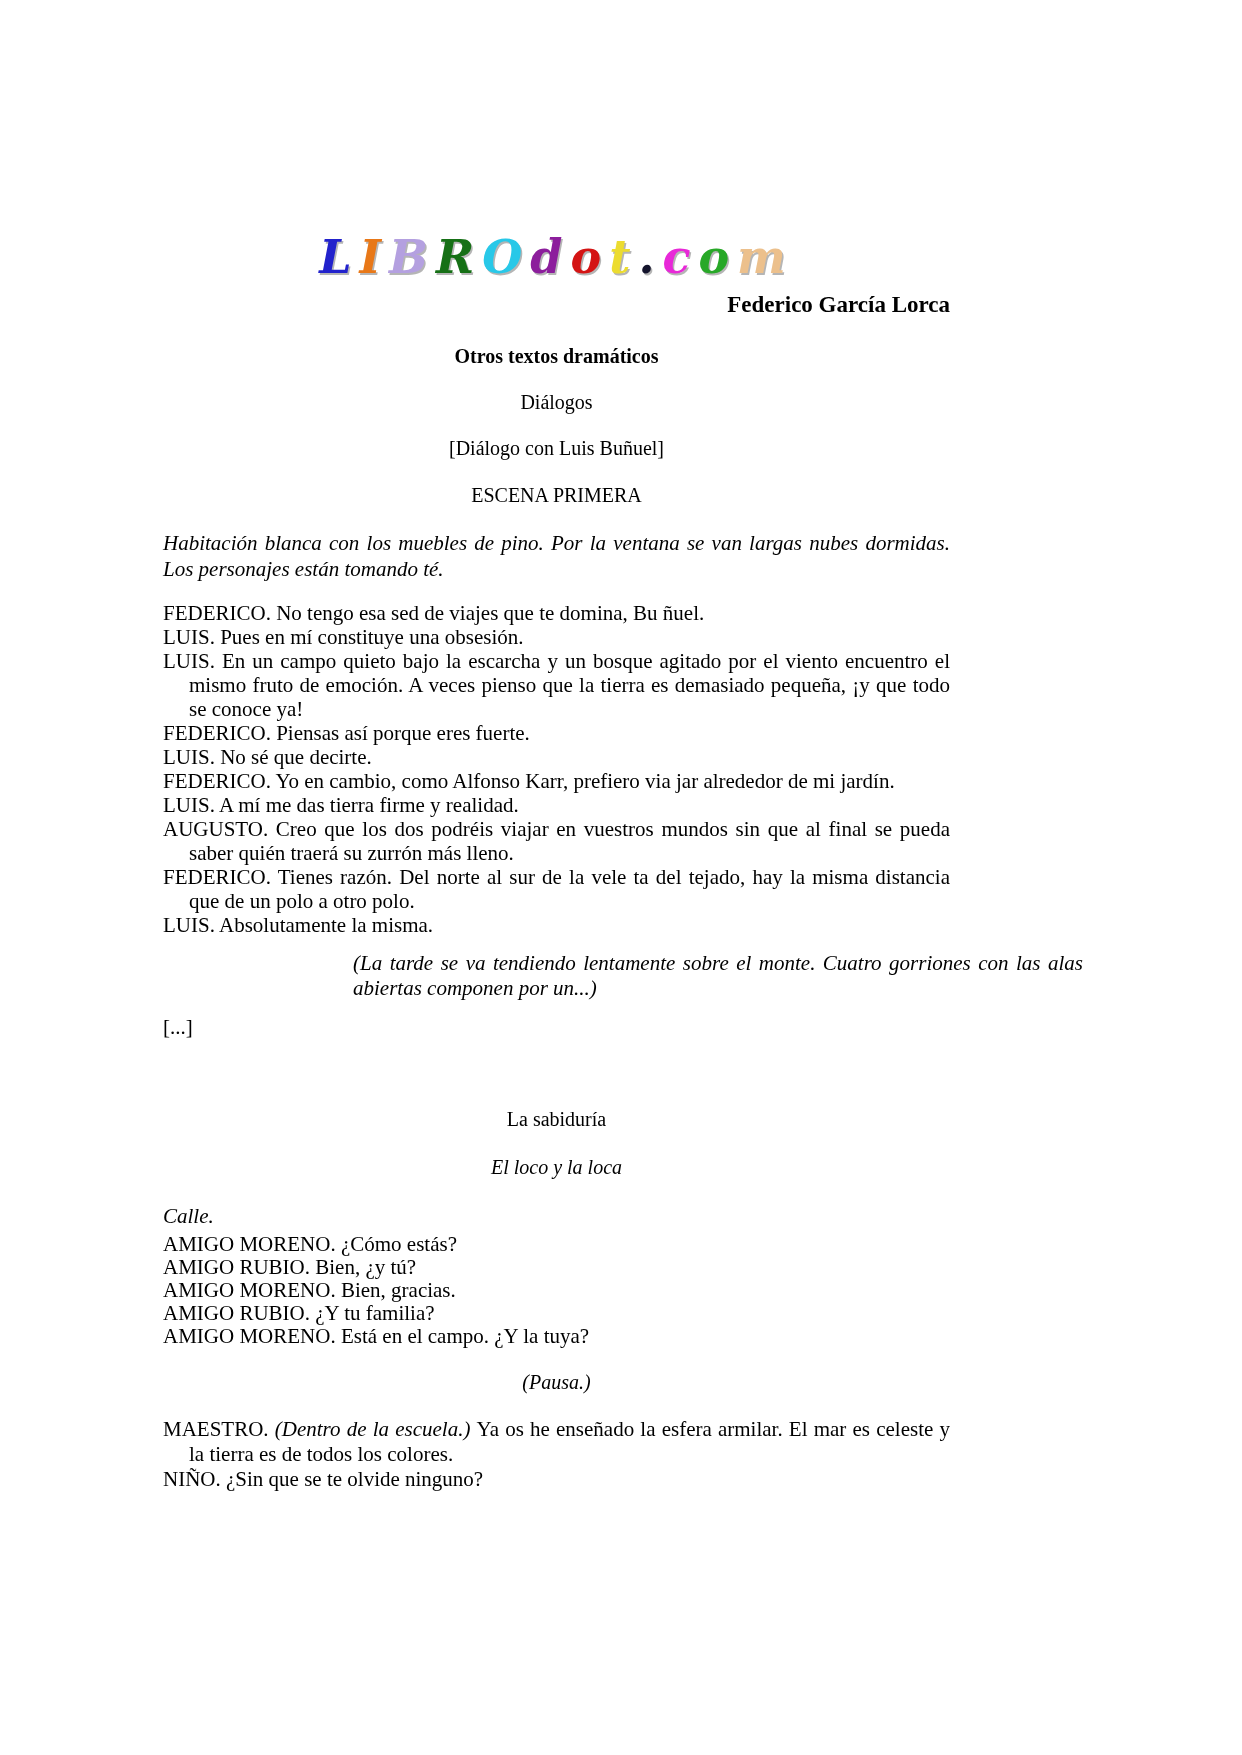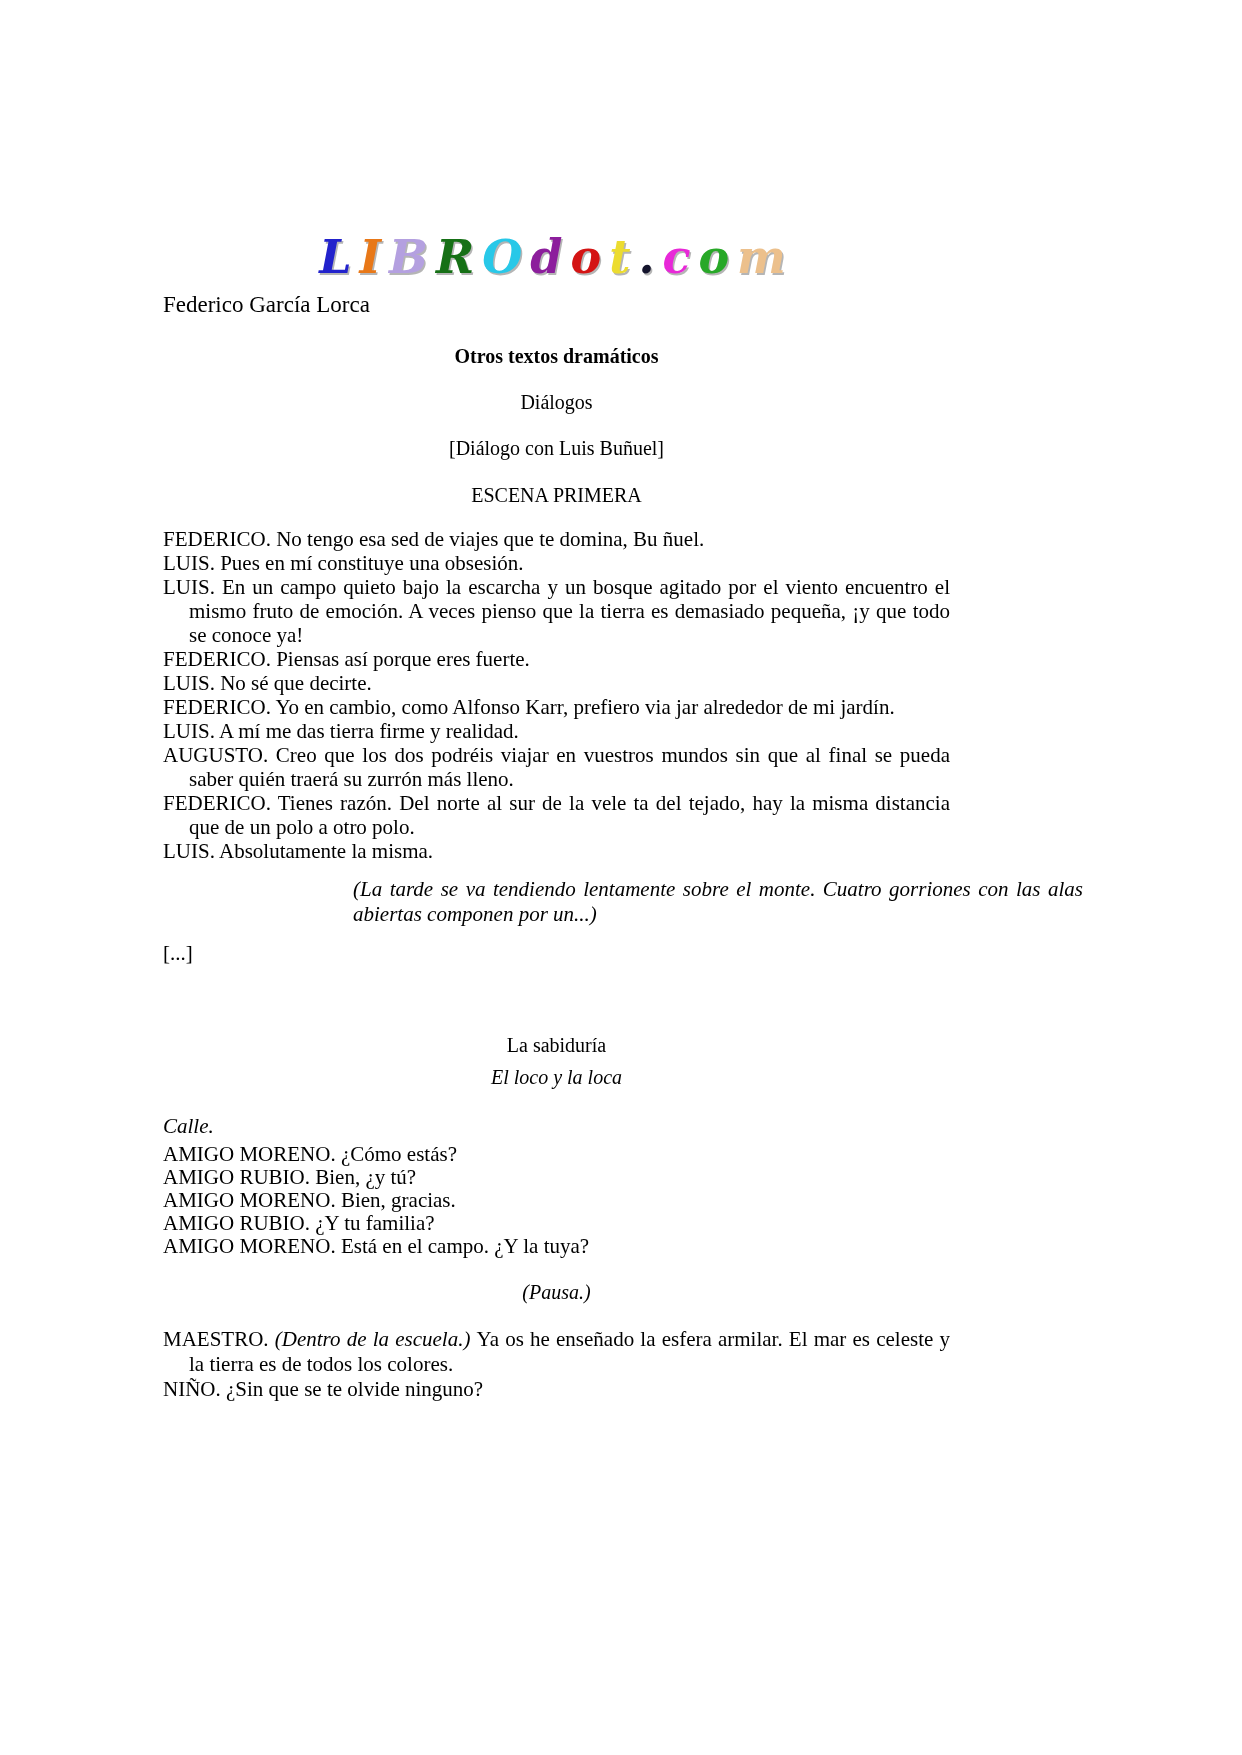--- a/index.html
+++ b/index.html
@@ -31,23 +31,23 @@
     line-height: 55px;
     letter-spacing: 8px;
     white-space: nowrap;
   }
   .logo .logo-letter {
     text-shadow: 1.5px 1.5px 0 rgba(90,90,90,0.45);
   }
   
   .author {
     margin: 6px 0 0 0;
-    text-align: left;
+    text-align: right;
     font-size: 23px;
-    font-weight: normal;
+    font-weight: bold;
     line-height: 28px;
   }
   .center { text-align: center; }
   .work-title {
     margin: 24px 0 16px 0;
     font-size: 20px;
     font-weight: bold;
     line-height: 26px;
   }
   .section-title {
@@ -98,21 +98,21 @@
     margin: 14px 0 0 0;
     font-size: 21px;
     line-height: 25px;
   }
   .title-sabiduria {
     margin: 66px 0 0 0;
     font-size: 20px;
     line-height: 26px;
   }
   .subtitle-loco {
-    margin: 6px 0 0 0;
+    margin: 22px 0 0 0;
     font-size: 20px;
     font-style: italic;
     line-height: 26px;
   }
   .setting {
     margin: 24px 0 0 0;
     font-size: 21px;
     font-style: italic;
     line-height: 25px;
   }
@@ -136,20 +136,21 @@
   <h1 class="author">Federico García Lorca</h1>
 
   <p class="center work-title">Otros textos dramáticos</p>
 
   <p class="center section-title">Diálogos</p>
 
   <p class="center piece-title">[Diálogo con Luis Buñuel]</p>
 
   <p class="center scene-heading">ESCENA PRIMERA</p>
 
+  <p class="stage-direction">Habitación blanca con los muebles de pino. Por la ventana se van largas nubes dormidas. Los personajes están tomando té.</p>
 
   <div class="dialogue">
     <p class="line">FEDERICO. No tengo esa sed de viajes que te domina, Bu ñuel.</p>
     <p class="line">LUIS. Pues en mí constituye una obsesión.</p>
     <p class="line">LUIS. En un campo quieto bajo la escarcha y un bosque agitado por el viento encuentro el mismo fruto de emoción. A veces pienso que la tierra es demasiado pequeña, ¡y que todo se conoce ya!</p>
     <p class="line">FEDERICO. Piensas así porque eres fuerte.</p>
     <p class="line">LUIS. No sé que decirte.</p>
     <p class="line">FEDERICO. Yo en cambio, como Alfonso Karr, prefiero via jar alrededor de mi jardín.</p>
     <p class="line">LUIS. A mí me das tierra firme y realidad.</p>
     <p class="line">AUGUSTO. Creo que los dos podréis viajar en vuestros mundos sin que al final se pueda saber quién traerá su zurrón más lleno.</p>

